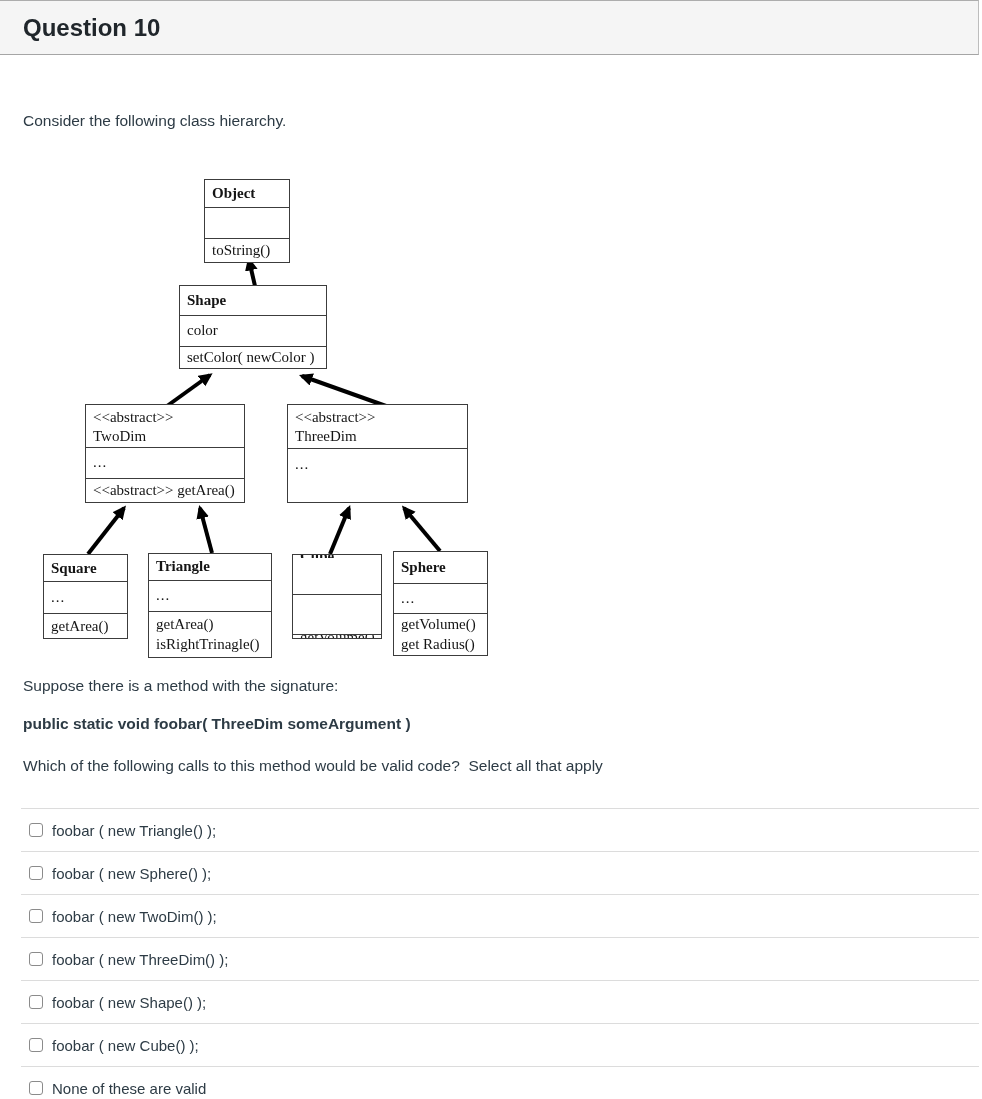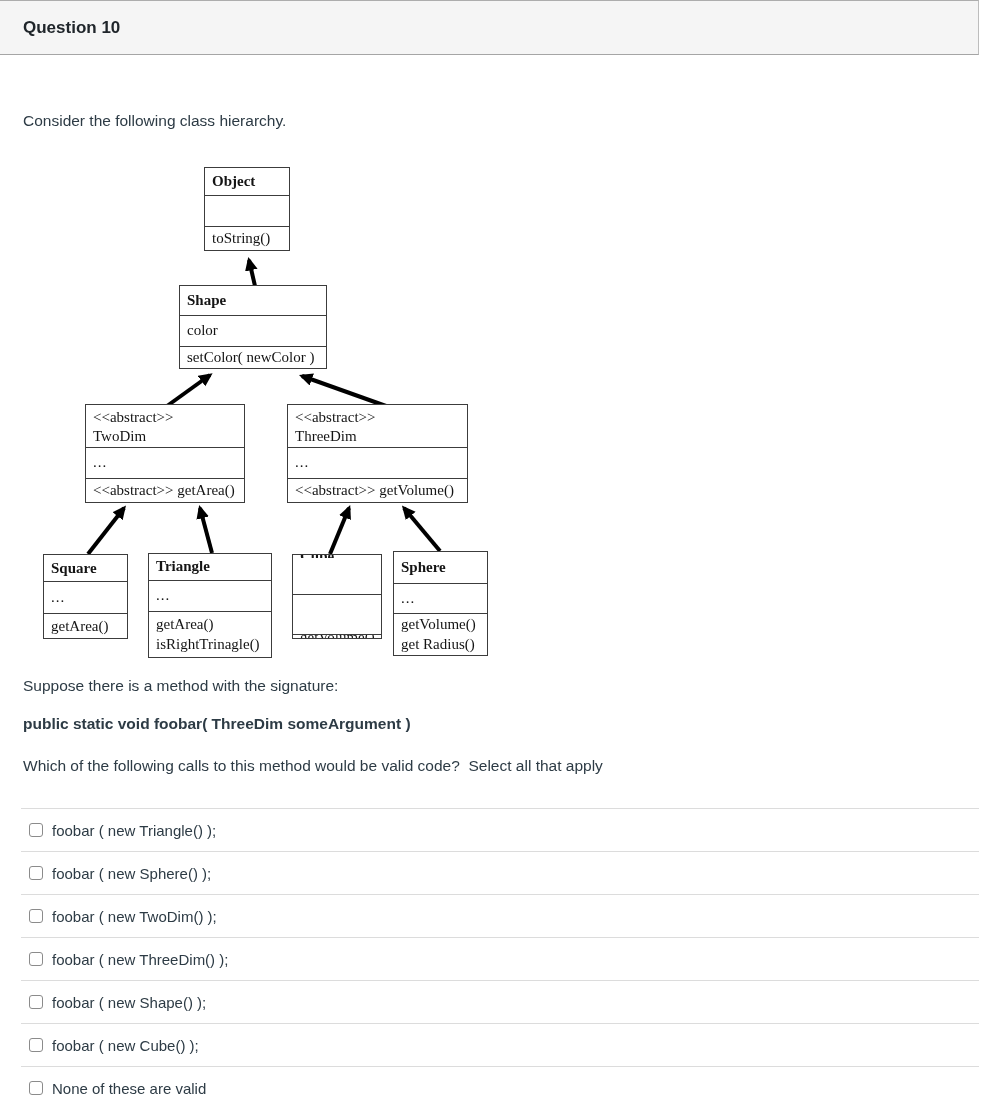--- a/index.html
+++ b/index.html
@@ -9,21 +9,21 @@
     font-family:"Liberation Sans", sans-serif; color:#2d3b45;
   }
   
   .q-header {
     height:55px; background:#f5f5f5;
     border-top:1px solid #adadad; border-bottom:1px solid #a5a5a5;
     border-right:1px solid #bdbdbd;
     width:979px;
     display:flex; align-items:center; padding-left:23px;
   }
-  .q-header h2 { font-size:17px; font-weight:700; color:#20262b; }
+  .q-header h2 { font-size:24px; font-weight:700; color:#20262b; }
 
   
   .q-body p { font-size:15.5px; line-height:18px; margin-left:23px; }
   p.intro    { margin-top:57px; }
   p.suppose  { margin-top:13px; }
   p.signature{ margin-top:20px; font-weight:700; }
   p.question { margin-top:24px; white-space:pre-wrap; }
 
   
   .diagram {
@@ -33,21 +33,21 @@
     filter:blur(0.3px);
   }
   .uml { position:absolute; background:#fff; border:1px solid #3c3c3c; display:flex; flex-direction:column; }
   .uml .cmp { padding-left:7px; font-size:15px; overflow:hidden; }
   .uml .cmp + .cmp { border-top:1px solid #3c3c3c; }
   .uml .title { font-weight:700; display:flex; align-items:center; }
   .uml .title2 { font-weight:400; line-height:19px; padding-top:3px; }
   .uml .attrs { display:flex; align-items:center; letter-spacing:1px; }
   .uml .methods { display:flex; flex-direction:column; justify-content:center; line-height:20px; }
 
-  #box-object   { left:164px; top:3px;   width:86px;  height:84px; }
+  #box-object   { left:164px; top:15px;   width:86px;  height:84px; }
   #box-object   .c1{height:28px} #box-object .c2{height:31px} #box-object .c3{height:25px}
   #box-shape    { left:139px; top:121px; width:148px; height:84px; }
   #box-shape    .c1{height:30px} #box-shape .c2{height:31px} #box-shape .c3{height:23px}
   #box-twodim   { left:45px;  top:240px; width:160px; height:99px; }
   #box-twodim   .c1{height:43px} #box-twodim .c2{height:31px} #box-twodim .c3{height:25px}
   #box-threedim { left:247px; top:240px; width:181px; height:99px; }
   #box-threedim .c1{height:43px} #box-threedim .c2{height:31px} #box-threedim .c3{height:25px}
   #box-square   { left:3px;   top:390px; width:85px;  height:85px; }
   #box-square   .c1{height:27px} #box-square .c2{height:32px} #box-square .c3{height:26px}
   #box-triangle { left:108px; top:389px; width:124px; height:105px; }
@@ -125,23 +125,20 @@
           <div>&lt;&lt;abstract&gt;&gt; getArea()</div>
         </div>
     </div>
 
     <div class="uml" id="box-threedim">
       <div class="cmp c1 title2">
         <div>&lt;&lt;abstract&gt;&gt;</div>
         <div>ThreeDim</div>
       </div>
       <div class="cmp c2 attrs">...</div>
-      <div class="cmp c3 methods">
-          <div>&lt;&lt;abstract&gt;&gt; getVolume()</div>
-        </div>
     </div>
 
     <div class="uml" id="box-square">
       <div class="cmp c1 title">Square</div>
       <div class="cmp c2 attrs">...</div>
       <div class="cmp c3 methods">
           <div>getArea()</div>
         </div>
     </div>
 

